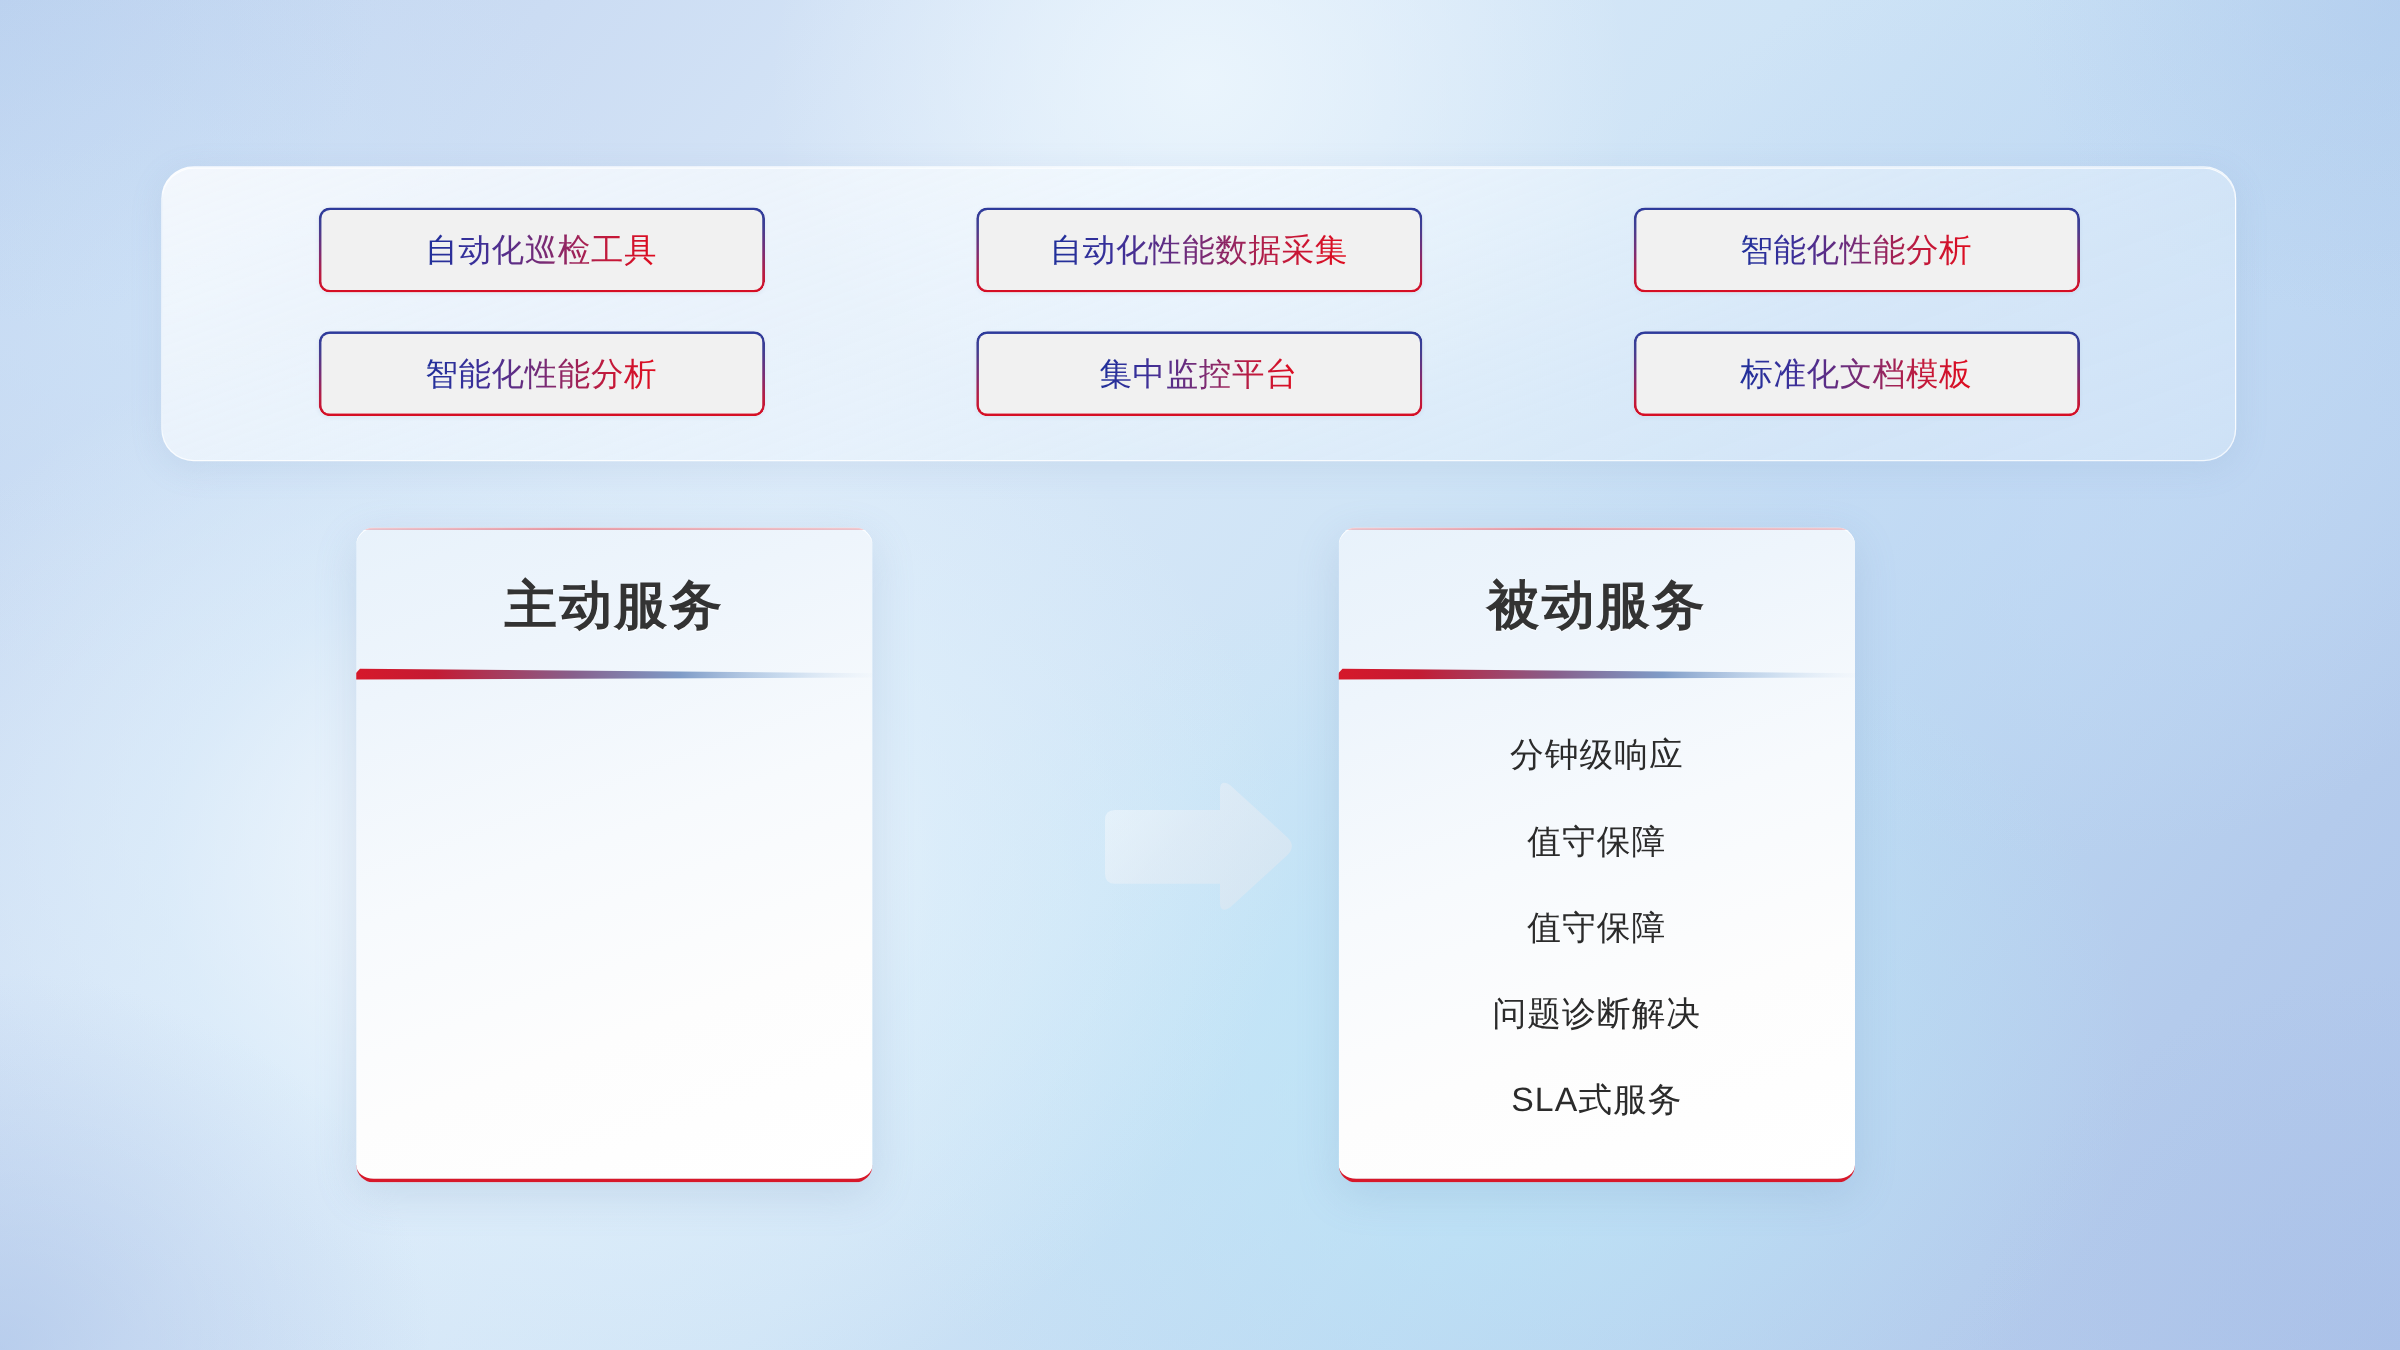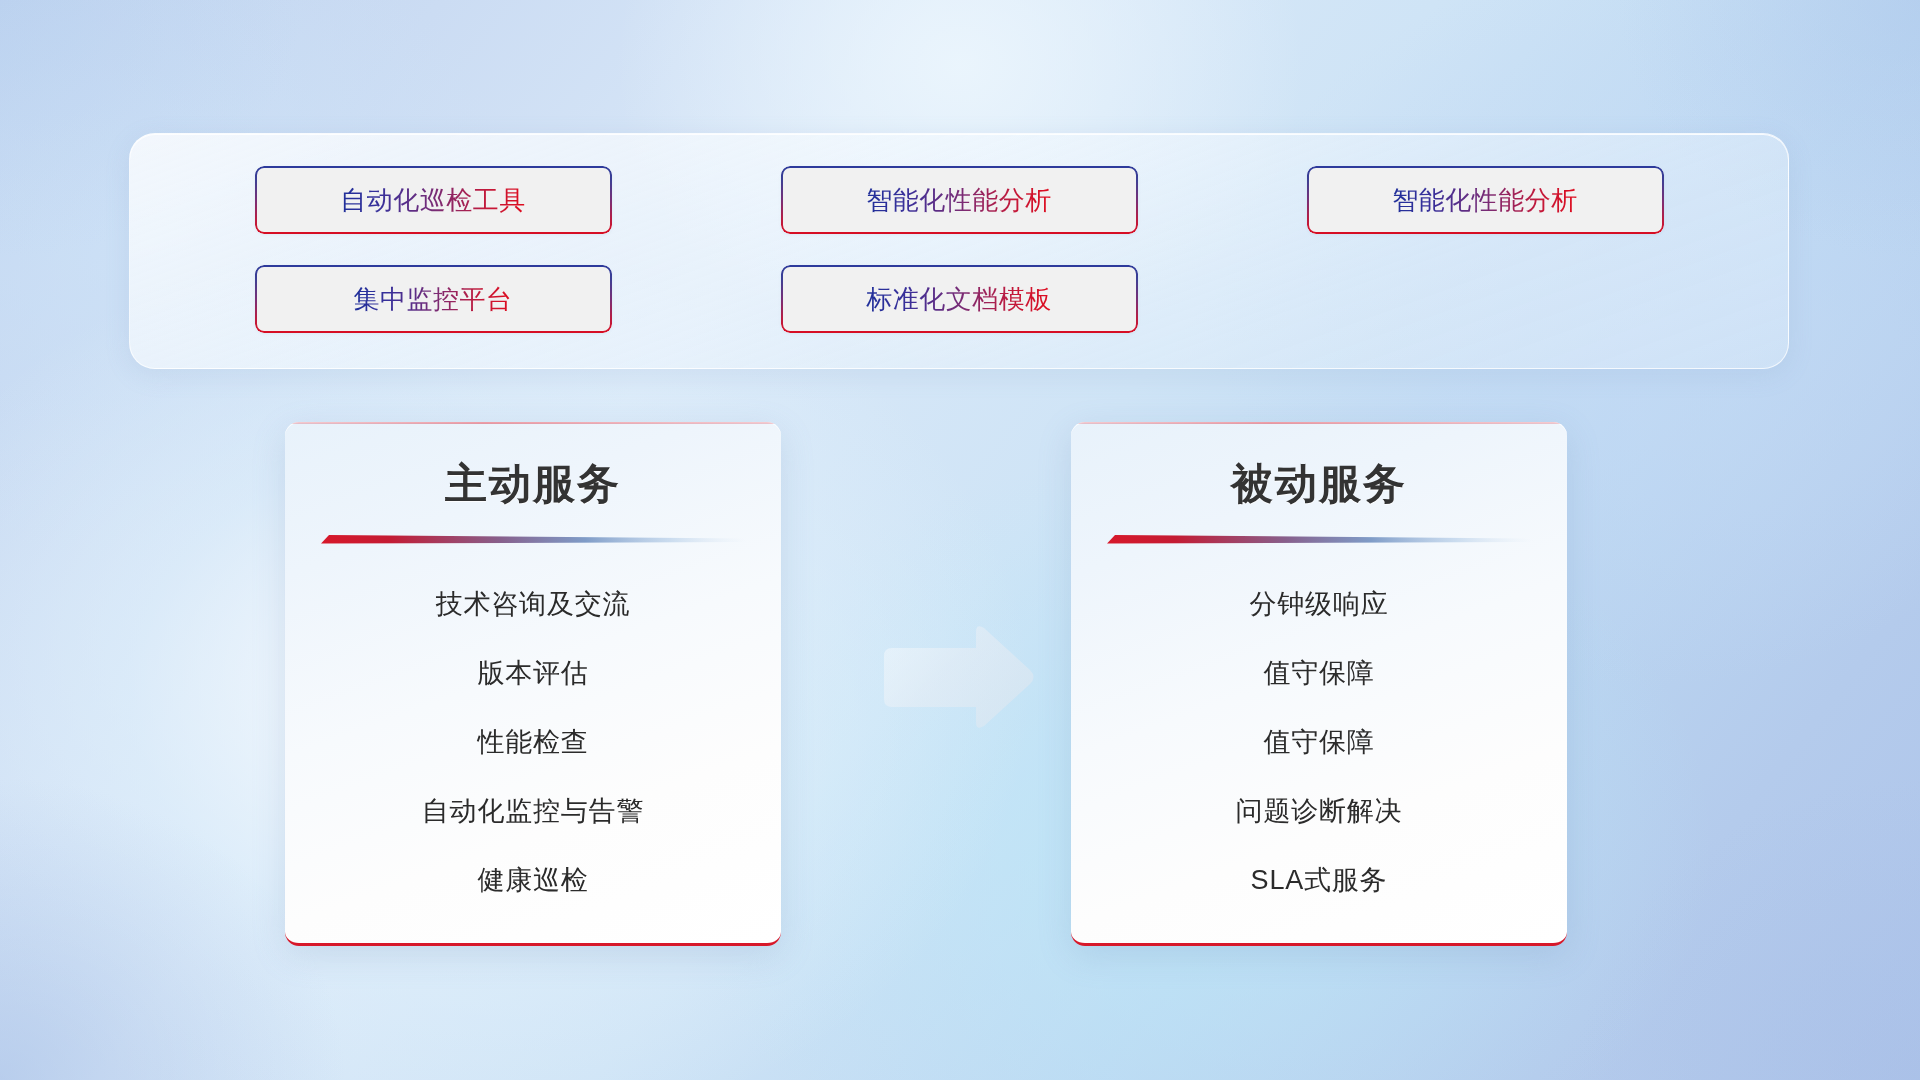--- a/index.html
+++ b/index.html
@@ -92,21 +92,21 @@
             background-clip: text;
     -webkit-text-fill-color: transparent;
     color: #7b2b74;
     white-space: nowrap;
   }
 
   
   .service-card {
     position: absolute;
     top: 422px;
-    width: 496px;
+    width: 413px;
     height: 524px;
     border-radius: 14px;
     background: linear-gradient(160deg, #e8f2fb 0%, #eef5fc 22%, #f7fafd 48%, #fdfdfd 72%, #ffffff 100%);
     border-bottom: 3px solid #d7182a;
     box-shadow: 0 10px 34px rgba(110,140,185,0.20), inset 0 1px 0 rgba(255,255,255,0.9);
     display: flex;
     flex-direction: column;
     align-items: center;
     overflow: hidden;
   }
@@ -168,20 +168,23 @@
 <body>
 
 <div id="stage">
 
   <div id="top-panel">
 
     <div class="pill">
       <span class="pill-label">自动化巡检工具</span>
     </div>
 
+    <div class="pill">
+      <span class="pill-label">自动化性能数据采集</span>
+    </div>
 
     <div class="pill">
       <span class="pill-label">智能化性能分析</span>
     </div>
 
     <div class="pill">
       <span class="pill-label">智能化性能分析</span>
     </div>
 
     <div class="pill">
@@ -206,27 +209,20 @@
             <stop offset="0.42" stop-color="#7e5282" stop-opacity="0.92"></stop>
             <stop offset="0.62" stop-color="#5f82b8" stop-opacity="0.78"></stop>
             <stop offset="0.82" stop-color="#93b6dc" stop-opacity="0.42"></stop>
             <stop offset="1" stop-color="#cfe0f0" stop-opacity="0"></stop>
           </linearGradient>
         </defs>
         <path d="M10,1 L428,4.6 L428,8.0 L2,9.6 Z" fill="url(#divGradA)"></path>
       </svg>
     </div>
 
-    <ul class="card-list">
-      <li>技术咨询及交流</li>
-      <li>版本评估</li>
-      <li>性能检查</li>
-      <li>自动化监控与告警</li>
-      <li>健康巡检</li>
-    </ul>
   </div>
 
   <div id="flow-arrow">
     <svg viewBox="0 0 160 112" aria-hidden="true">
       <defs>
         <linearGradient id="arrowGrad" x1="0" y1="0" x2="1" y2="0.6">
           <stop offset="0" stop-color="#ffffff" stop-opacity="0.42"></stop>
           <stop offset="0.5" stop-color="#e9eef5" stop-opacity="0.55"></stop>
           <stop offset="1" stop-color="#dfe7f0" stop-opacity="0.60"></stop>
         </linearGradient>

